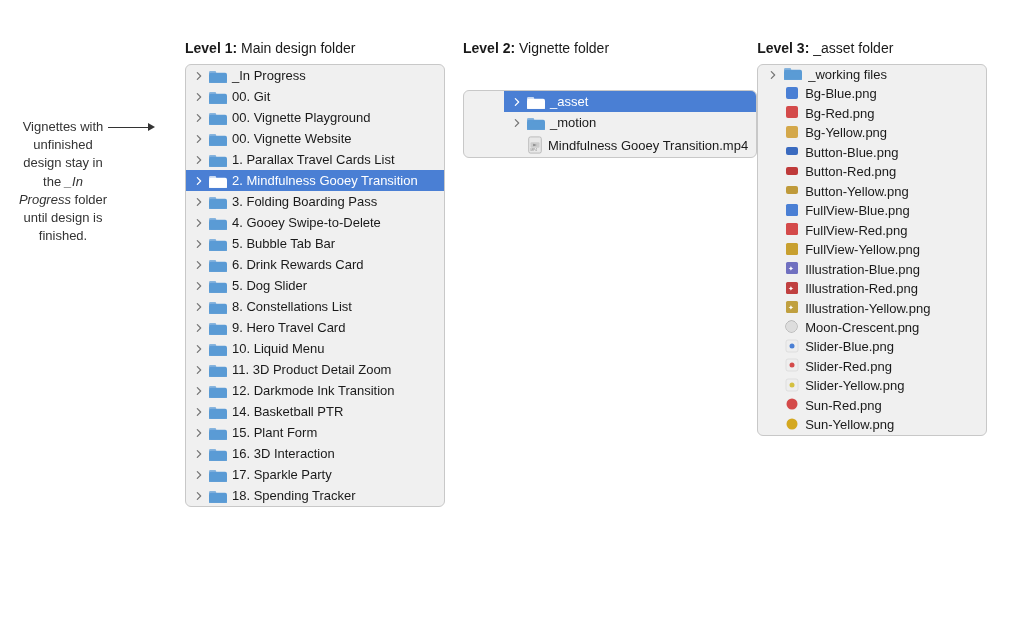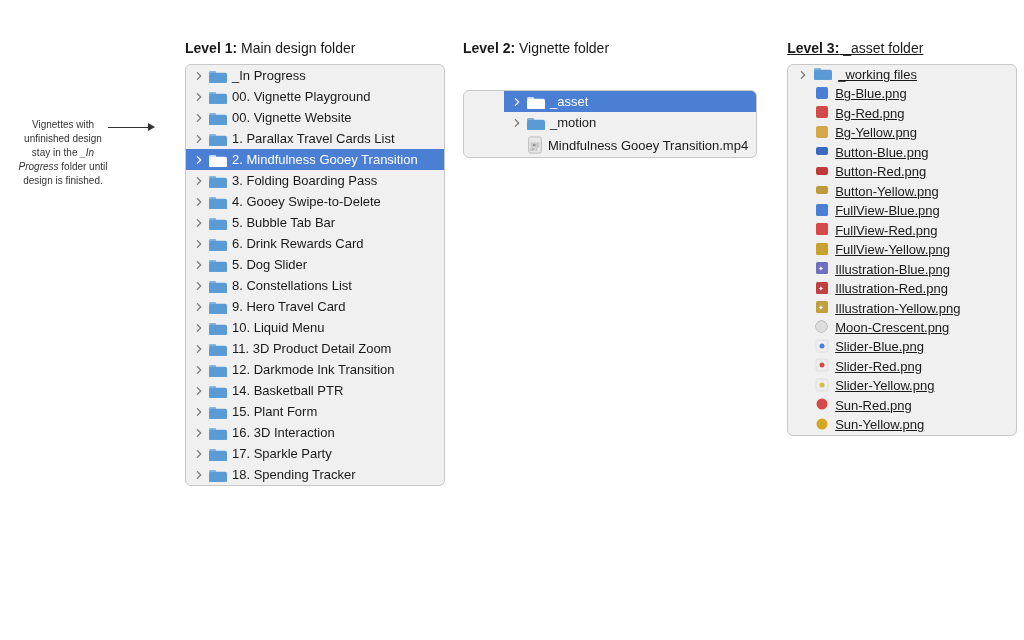--- a/index.html
+++ b/index.html
@@ -23,21 +23,21 @@
       position: relative;
     }
 
     
     .annotation {
       position: absolute;
       left: 18px;
       top: 118px;
       width: 90px;
       text-align: center;
-      font-size: 10px;
+      font-size: 13px;
       color: #333;
       line-height: 1.4;
     }
 
     .arrow-line {
       position: absolute;
       left: 108px;
       top: 127px;
       display: flex;
       align-items: center;
@@ -205,20 +205,33 @@
           <span class="chevron">
             <svg width="8" height="10" viewBox="0 0 8 12" fill="none">
               <path d="M2 2l4 4-4 4" stroke="#777" stroke-width="1.5" stroke-linecap="round" stroke-linejoin="round"></path>
             </svg>
           </span>
           <span class="icon-folder"><svg viewBox="0 0 20 15" fill="none" xmlns="http://www.w3.org/2000/svg">
       <rect x="0" y="4" width="20" height="11" rx="2" fill="#5b9bd5"></rect>
       <path d="M0 6h20v9a2 2 0 01-2 2H2a2 2 0 01-2-2V6z" fill="#5b9bd5" opacity="0.85"></path>
       <rect x="0" y="2" width="8" height="4" rx="1.5" fill="#5b9bd5" opacity="0.7"></rect>
     </svg></span>
+          <span>00. Git</span>
+        </div>
+        <div class="file-item">
+          <span class="chevron">
+            <svg width="8" height="10" viewBox="0 0 8 12" fill="none">
+              <path d="M2 2l4 4-4 4" stroke="#777" stroke-width="1.5" stroke-linecap="round" stroke-linejoin="round"></path>
+            </svg>
+          </span>
+          <span class="icon-folder"><svg viewBox="0 0 20 15" fill="none" xmlns="http://www.w3.org/2000/svg">
+      <rect x="0" y="4" width="20" height="11" rx="2" fill="#5b9bd5"></rect>
+      <path d="M0 6h20v9a2 2 0 01-2 2H2a2 2 0 01-2-2V6z" fill="#5b9bd5" opacity="0.85"></path>
+      <rect x="0" y="2" width="8" height="4" rx="1.5" fill="#5b9bd5" opacity="0.7"></rect>
+    </svg></span>
           <span>00. Vignette Playground</span>
         </div>
         <div class="file-item">
           <span class="chevron">
             <svg width="8" height="10" viewBox="0 0 8 12" fill="none">
               <path d="M2 2l4 4-4 4" stroke="#777" stroke-width="1.5" stroke-linecap="round" stroke-linejoin="round"></path>
             </svg>
           </span>
           <span class="icon-folder"><svg viewBox="0 0 20 15" fill="none" xmlns="http://www.w3.org/2000/svg">
       <rect x="0" y="4" width="20" height="11" rx="2" fill="#5b9bd5"></rect>
@@ -492,21 +505,21 @@
       <rect x="1" y="1" width="14" height="18" rx="2" fill="#e8e8e8" stroke="#aaa" stroke-width="0.8"></rect>
       <rect x="3" y="7" width="10" height="6" rx="1" fill="#ccc"></rect>
       <polygon points="6,8.5 6,11.5 10,10" fill="#888"></polygon>
       <text x="3" y="17" font-size="3.5" fill="#888">MP4</text>
     </svg></span>
           <span>Mindfulness Gooey Transition.mp4</span>
         </div>
       </div>
   </div>
 
-  <div class="column" style="margin-left: 30px; text-decoration: underline;">
+  <div class="column" style="">
     <div class="column-title">
       <strong>Level 3:</strong> _asset folder
     </div>
     <div class="file-list col3">
     <div class="col3-item">
           <span class="chevron">
             <svg width="8" height="10" viewBox="0 0 8 12" fill="none">
               <path d="M2 2l4 4-4 4" stroke="#777" stroke-width="1.5" stroke-linecap="round" stroke-linejoin="round"></path>
             </svg>
           </span>

